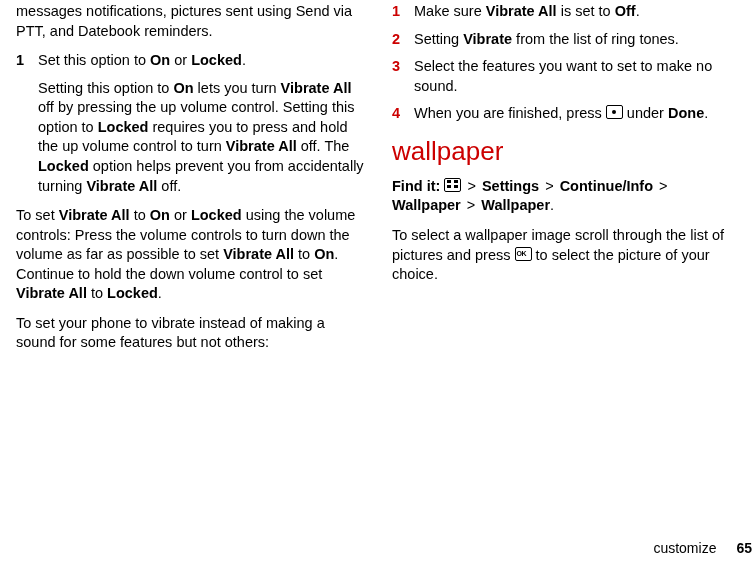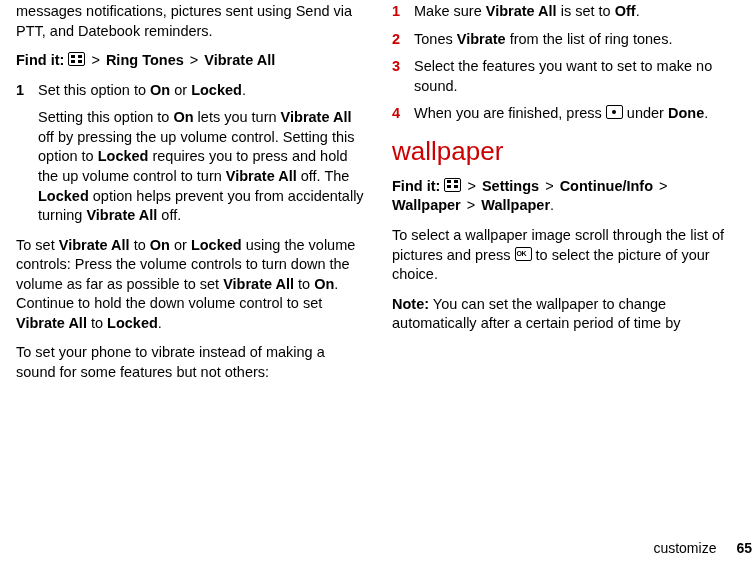--- a/index.html
+++ b/index.html
@@ -94,28 +94,20 @@
 </style>
 </head>
 <body>
 
 <div class="page">
   <div class="cols">
 
     <div class="col">
       <p>messages notifications, pictures sent using Send via PTT, and Datebook reminders.</p>
 
-      <p>
-        <span class="b cond">Find it:</span>
-        <span class="icon icon-menu"></span>
-        <span class="gt">&gt;</span>
-        <span class="b cond">Ring Tones</span>
-        <span class="gt">&gt;</span>
-        <span class="b cond">Vibrate All</span>
-      </p>
 
       <div class="listnum">
         <div class="n">1</div>
         <div class="t">
           <span>Set this option to </span><span class="b cond">On</span><span> or </span><span class="b cond">Locked</span><span>.</span>
         </div>
       </div>
 
       <p class="indent">
         <span>Setting this option to </span><span class="b cond">On</span><span> lets you turn </span><span class="b cond">Vibrate All</span><span> off by pressing the up volume control. Setting this option to </span><span class="b cond">Locked</span><span> requires you to press and hold the up volume control to turn </span><span class="b cond">Vibrate All</span><span> off. The </span><span class="b cond">Locked</span><span> option helps prevent you from accidentally turning </span><span class="b cond">Vibrate All</span><span> off.</span>
@@ -134,21 +126,21 @@
       <div class="listnum red">
         <div class="n">1</div>
         <div class="t">
           <span>Make sure </span><span class="b cond">Vibrate All</span><span> is set to </span><span class="b cond">Off</span><span>.</span>
         </div>
       </div>
 
       <div class="listnum red">
         <div class="n">2</div>
         <div class="t">
-          <span>Tones </span><span class="b cond">Vibrate</span><span> from the list of ring tones.</span>
+          <span>Setting </span><span class="b cond">Vibrate</span><span> from the list of ring tones.</span>
         </div>
       </div>
 
       <div class="listnum red">
         <div class="n">3</div>
         <div class="t">Select the features you want to set to make no sound.</div>
       </div>
 
       <div class="listnum red">
         <div class="n">4</div>
@@ -170,22 +162,19 @@
         <span class="gt">&gt;</span>
         <span class="b cond">Wallpaper</span>
         <span class="gt">&gt;</span>
         <span class="b cond">Wallpaper</span>.
       </p>
 
       <p>
         <span>To select a wallpaper image scroll through the list of pictures and press </span><span class="icon icon-ok"></span><span> to select the picture of your choice.</span>
       </p>
 
-      <p>
-        <span class="b cond">Note:</span><span> You can set the wallpaper to change automatically after a certain period of time by</span>
-      </p>
     </div>
   </div>
 
   <div class="footer">
     <span class="lbl">customize</span><span class="pn">65</span>
   </div>
 </div>
 
 </body></html>

